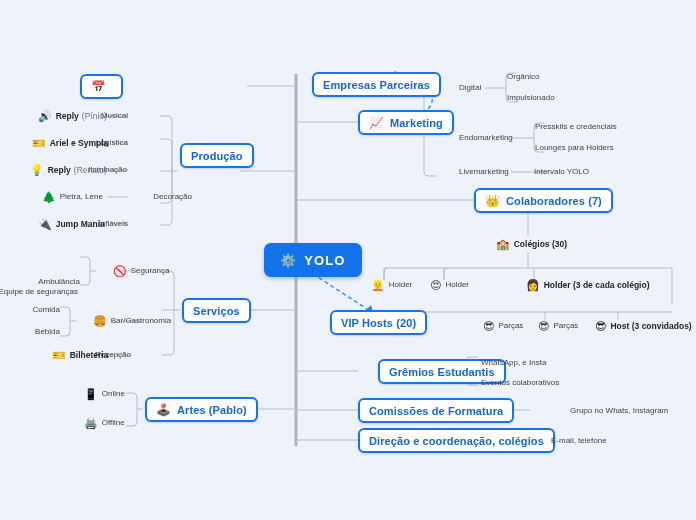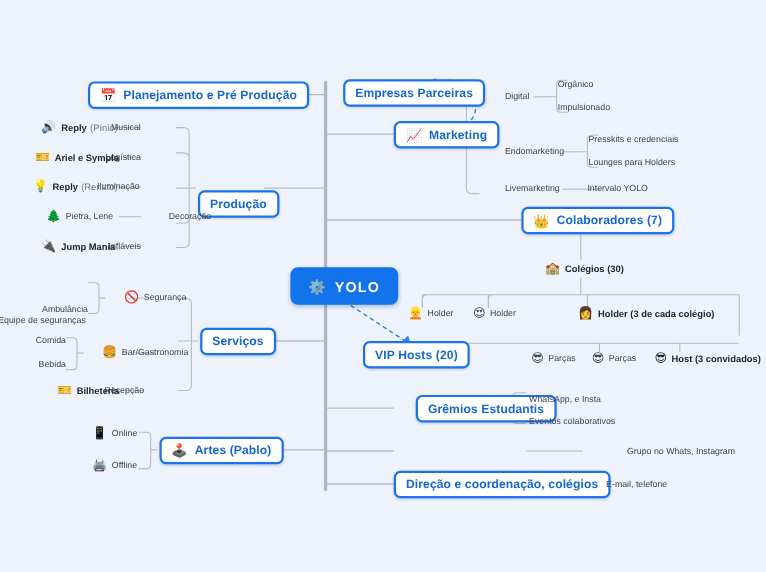--- a/index.html
+++ b/index.html
@@ -159,24 +159,23 @@
     <polygon points="374,315 365,311 371,305" fill="#2b86e8"></polygon>
   </svg>
 
   <div class="root" style="left:264px;top:243px;">
     <span class="ic">⚙️</span>
     <span>YOLO</span>
   </div>
 
   <div class="node" style="left:80px;top:74px;">
     <span class="ic">📅</span>
-    <span>Planejamento e Pré Produção</span>
-  </div>
-
-  <div class="node" style="left:180px;top:173px;align-items:center;">
+  </div>
+
+  <div class="node" style="left:180px;top:143px;align-items:center;">
     <span>Produção</span>
   </div>
 
   <div class="leaf r" style="left:40px;top:110px;width:88px;">
     <span>Musical</span>
   </div>
   <div class="leaf bold" style="left:38px;top:110px;">
     <span class="ic">🔊</span>
     <span>Reply</span>
     <span class="sub">(Pínio)</span>
@@ -341,20 +340,23 @@
   <div class="node" style="left:378px;top:359px;">
     <span>Grêmios Estudantis</span>
   </div>
   <div class="leaf" style="left:481px;top:357px;">
     <span>WhatsApp, e Insta</span>
   </div>
   <div class="leaf" style="left:481px;top:377px;">
     <span>Eventos colaborativos</span>
   </div>
 
+  <div class="node" style="left:358px;top:398px;">
+    <span>Comissões de Formatura</span>
+  </div>
   <div class="leaf" style="left:534px;top:405px;margin-left:36px;">
     <span>Grupo no Whats, Instagram</span>
   </div>
 
   <div class="node" style="left:358px;top:428px;">
     <span>Direção e coordenação, colégios</span>
   </div>
   <div class="leaf" style="left:551px;top:435px;">
     <span>E-mail, telefone</span>
   </div>

